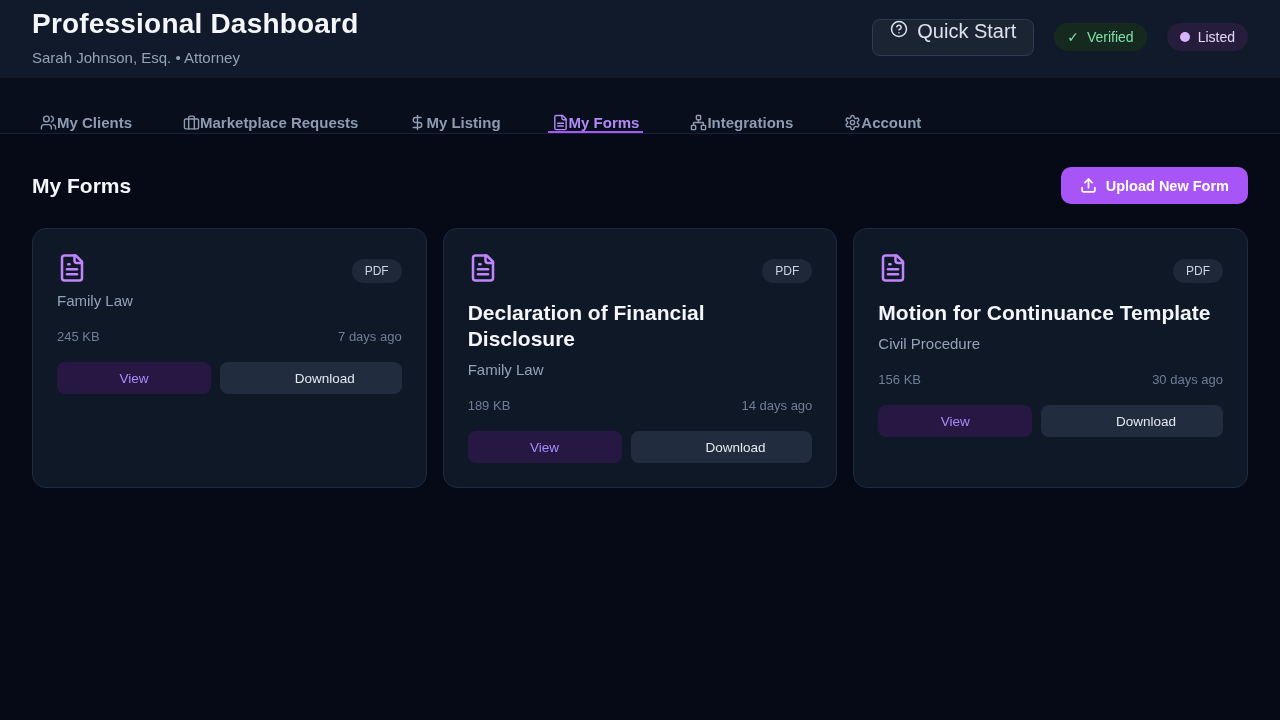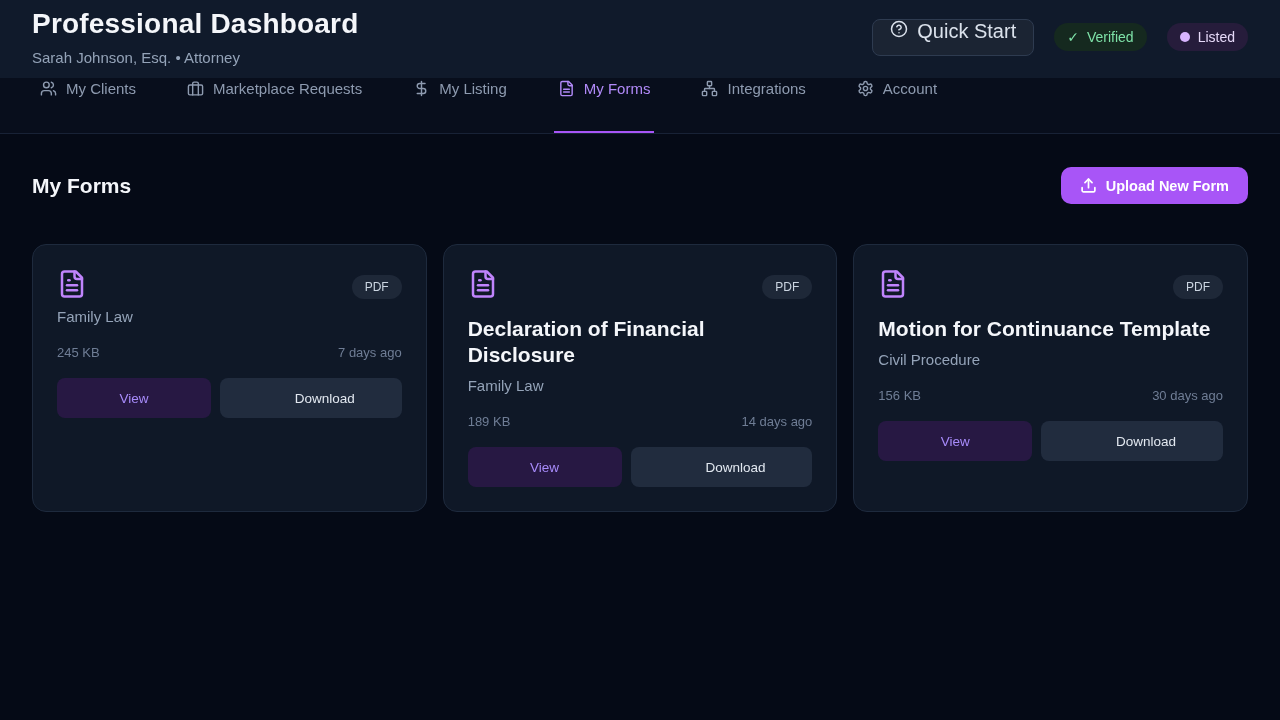--- a/index.html
+++ b/index.html
@@ -71,30 +71,29 @@
   .nav {
     background: #080e1c;
     border-bottom: 1px solid #182236;
     display: flex;
     gap: 43px;
     padding: 0 36px;
     height: 56px;
   }
   .nav-tab {
     display: flex;
-    align-items: flex-start;
-    gap: 9px;
+    align-items: flex-end;
     font-size: 15px;
     color: #8e9bb0;
     cursor: pointer;
     border-bottom: 2px solid transparent;
     padding: 2px 4px 0 4px;
     background: none;
     font-family: inherit;
-    border-top: none; border-left: none; border-right: none;
+    border-top: none; border-left: none; border-right: none; font-weight: bold;
   }
   .nav-tab.active {
     color: #b18af8;
     border-bottom-color: #a855f7;
   }
   .nav-tab svg { flex: 0 0 auto; }
 
   
   .main { padding: 0 32px; }
   .heading-row {
@@ -118,21 +117,21 @@
     border-radius: 10px;
     height: 37px;
     padding: 0 19px;
     font-size: 14.5px;
     font-weight: bold;
     cursor: pointer;
     font-family: inherit;
   }
 
   .cards {
-    margin-top: 40px;
+    margin-top: 24px;
     display: grid;
     grid-template-columns: 1fr 1fr 1fr;
     gap: 16px;
   }
   .card {
     background: #0f1827;
     border: 1px solid #1e2a3d;
     border-radius: 14px;
     padding: 24px;
     min-height: 254px;
@@ -170,21 +169,21 @@
     font-size: 13px;
     color: #6f7d95;
   }
   .card-actions {
     margin-top: 18px;
     display: flex;
     gap: 9px;
   }
   .card-actions button {
     flex: 1;
-    height: 40px;
+    height: 32px;
     border-radius: 8px;
     border: none;
     font-size: 13.5px;
     cursor: pointer;
     font-family: inherit;
   }
   .view-btn { background: #271843; color: #a78bfa; }
   .download-btn { background: #212c3e; color: #e2e8f0; padding-left: 28px; }
 </style>
 </head>

